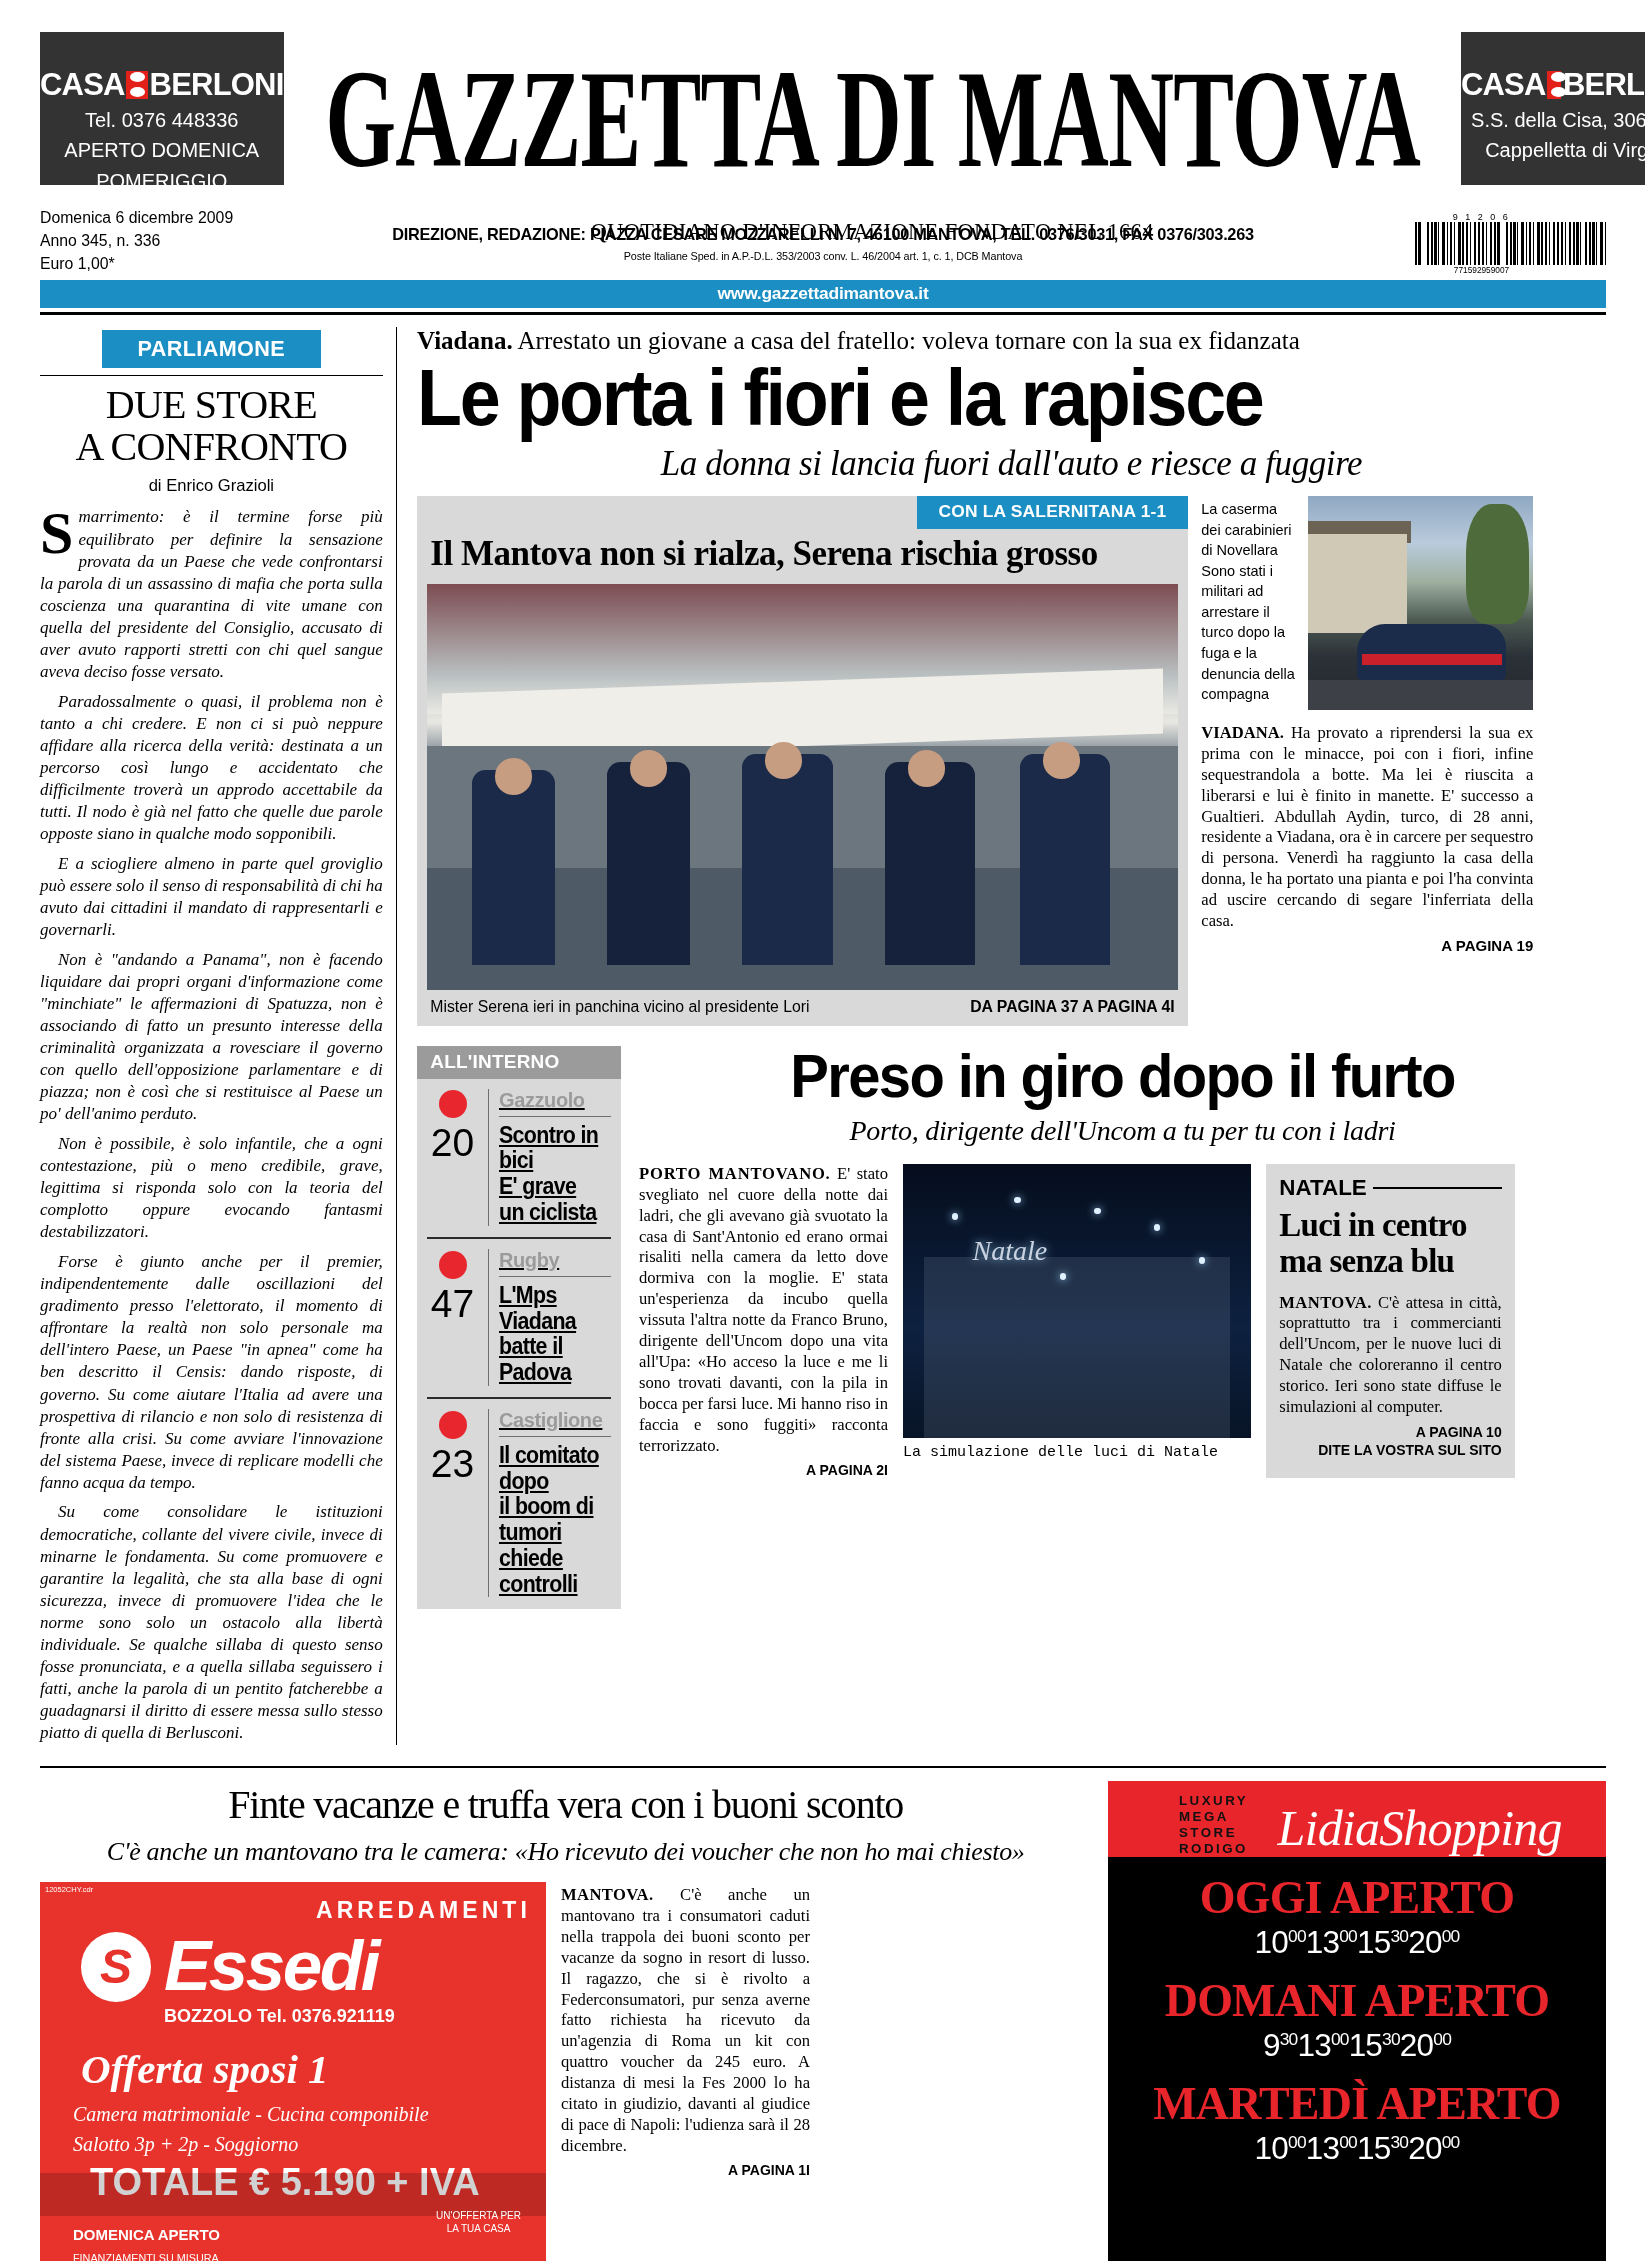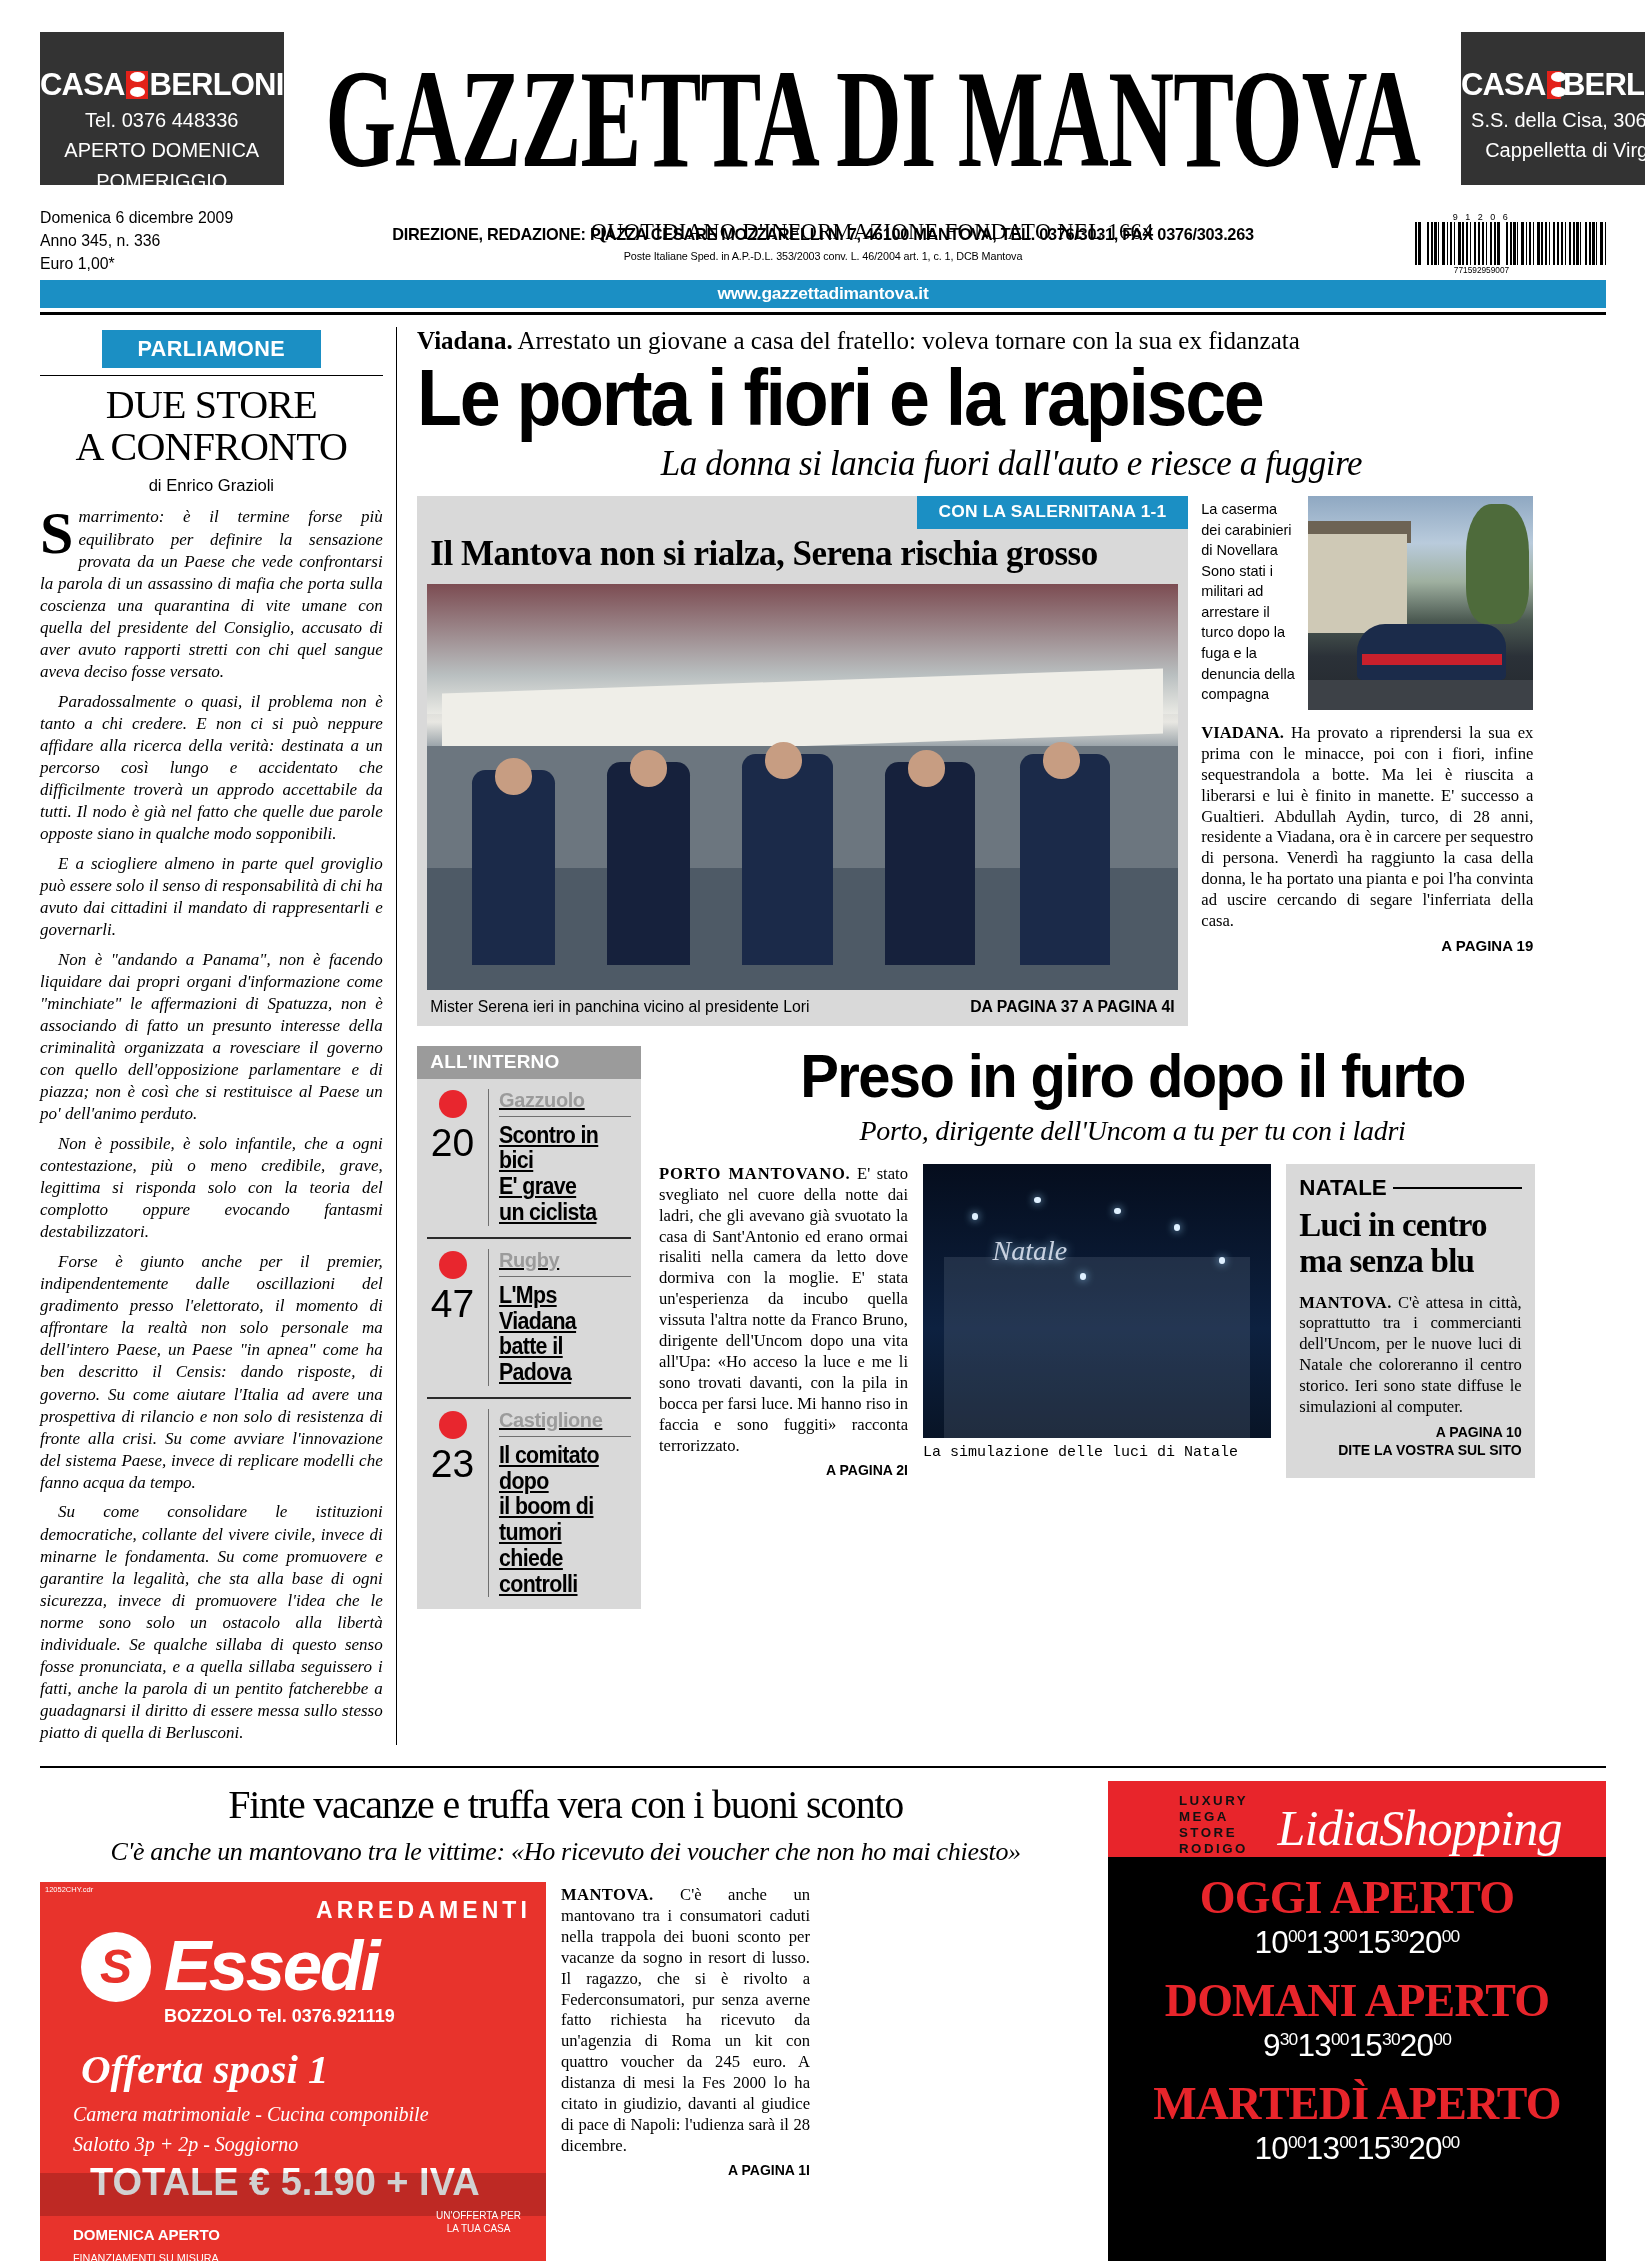--- a/index.html
+++ b/index.html
@@ -92,21 +92,21 @@
   .carab-photo .car { position:absolute; left:22%; bottom:14%; width:66%; height:26%; background:#1b2b4a; border-radius:28px 23px 5px 5px; }
   .carab-photo .stripe { position:absolute; left:24%; bottom:21%; width:62%; height:5%; background:#c9202c; }
   .carab-photo .road { position:absolute; left:0; bottom:0; width:100%; height:14%; background:#3d4147; }
   .carab-photo .tree { position:absolute; right:2%; top:4%; width:28%; height:56%; background:#4e6b3b; border-radius:40% 40% 30% 30%; }
   .viadana-text { font-size:16.6px; line-height:1.26; text-align:justify; margin-top:13.3px; font-family:"Liberation Serif",serif; }
   .viadana-text b { font-weight:bold; }
   .apagina { text-align:right; font-family:"Liberation Sans",sans-serif; font-size:15px; font-weight:bold; margin-top:5px; }
 
   
   .lowrow { display:flex; gap:18px; margin-top: 20px; }
-  .interno { width: 224px; background:#d9d9d9; }
+  .interno { width: 204px; background:#d9d9d9; }
   .interno-head { background:#9b9b9b; color:#fff; font-family:"Liberation Sans",sans-serif; font-weight:bold; font-size:19px; padding:5px 0 5.8px 13.3px; letter-spacing:0.2px; }
   .int-item { padding: 10px 10px 11.6px 10px; display:flex; gap:10px; }
   .int-sep { height:1.7px; background:#2b2b2b; margin: 0 10px; }
   .int-left { width: 51px; text-align:center; }
   .dot { width:28px; height:28px; border-radius:50%; background:#e8262e; margin: 1.7px auto 5px; }
   .int-num { font-family:"Liberation Sans",sans-serif; font-size:39px; line-height:1; font-weight:400; }
   .int-right { flex:1; border-left:1.7px solid #6f6f6f; padding-left:10px;text-decoration:underline; }
   .int-cat { font-family:"Liberation Sans",sans-serif; font-weight:bold; font-size:20px; color:#9b9b9b; letter-spacing:-0.4px; }
   .int-cat-rule { border-top:1.7px solid #6f6f6f; margin:4.1px 0 5.8px; }
   .int-title { font-family:"Liberation Sans",sans-serif; font-weight:bold; font-size:23px; line-height:1.12; letter-spacing:-0.7px; transform:scaleX(0.93); transform-origin:left; }
@@ -392,21 +392,21 @@
         </div>
       </div>
     </div>
   </div>
 
   <div class="secrule"></div>
 
   <div class="bottomwrap">
     <div class="bottomleft">
       <div class="fv-h">Finte vacanze e truffa vera con i buoni sconto</div>
-      <div class="fv-sub">C'è anche un mantovano tra le vittime: «Ho ricevuto dei voucher che non ho mai chiesto»</div>
+      <div class="fv-sub">C'è anche un mantovano tra le camera: «Ho ricevuto dei voucher che non ho mai chiesto»</div>
 
       <div class="fv-grid">
         <div>
           <div class="essedi">
             <div class="tinytxt">12052CHY.cdr</div>
             <div class="arr">ARREDAMENTI</div>
             <div class="logo"></div>
             <div class="brand">Essedi</div>
             <div class="addr">BOZZOLO Tel. 0376.921119</div>
             <div class="offer">Offerta sposi 1</div>

